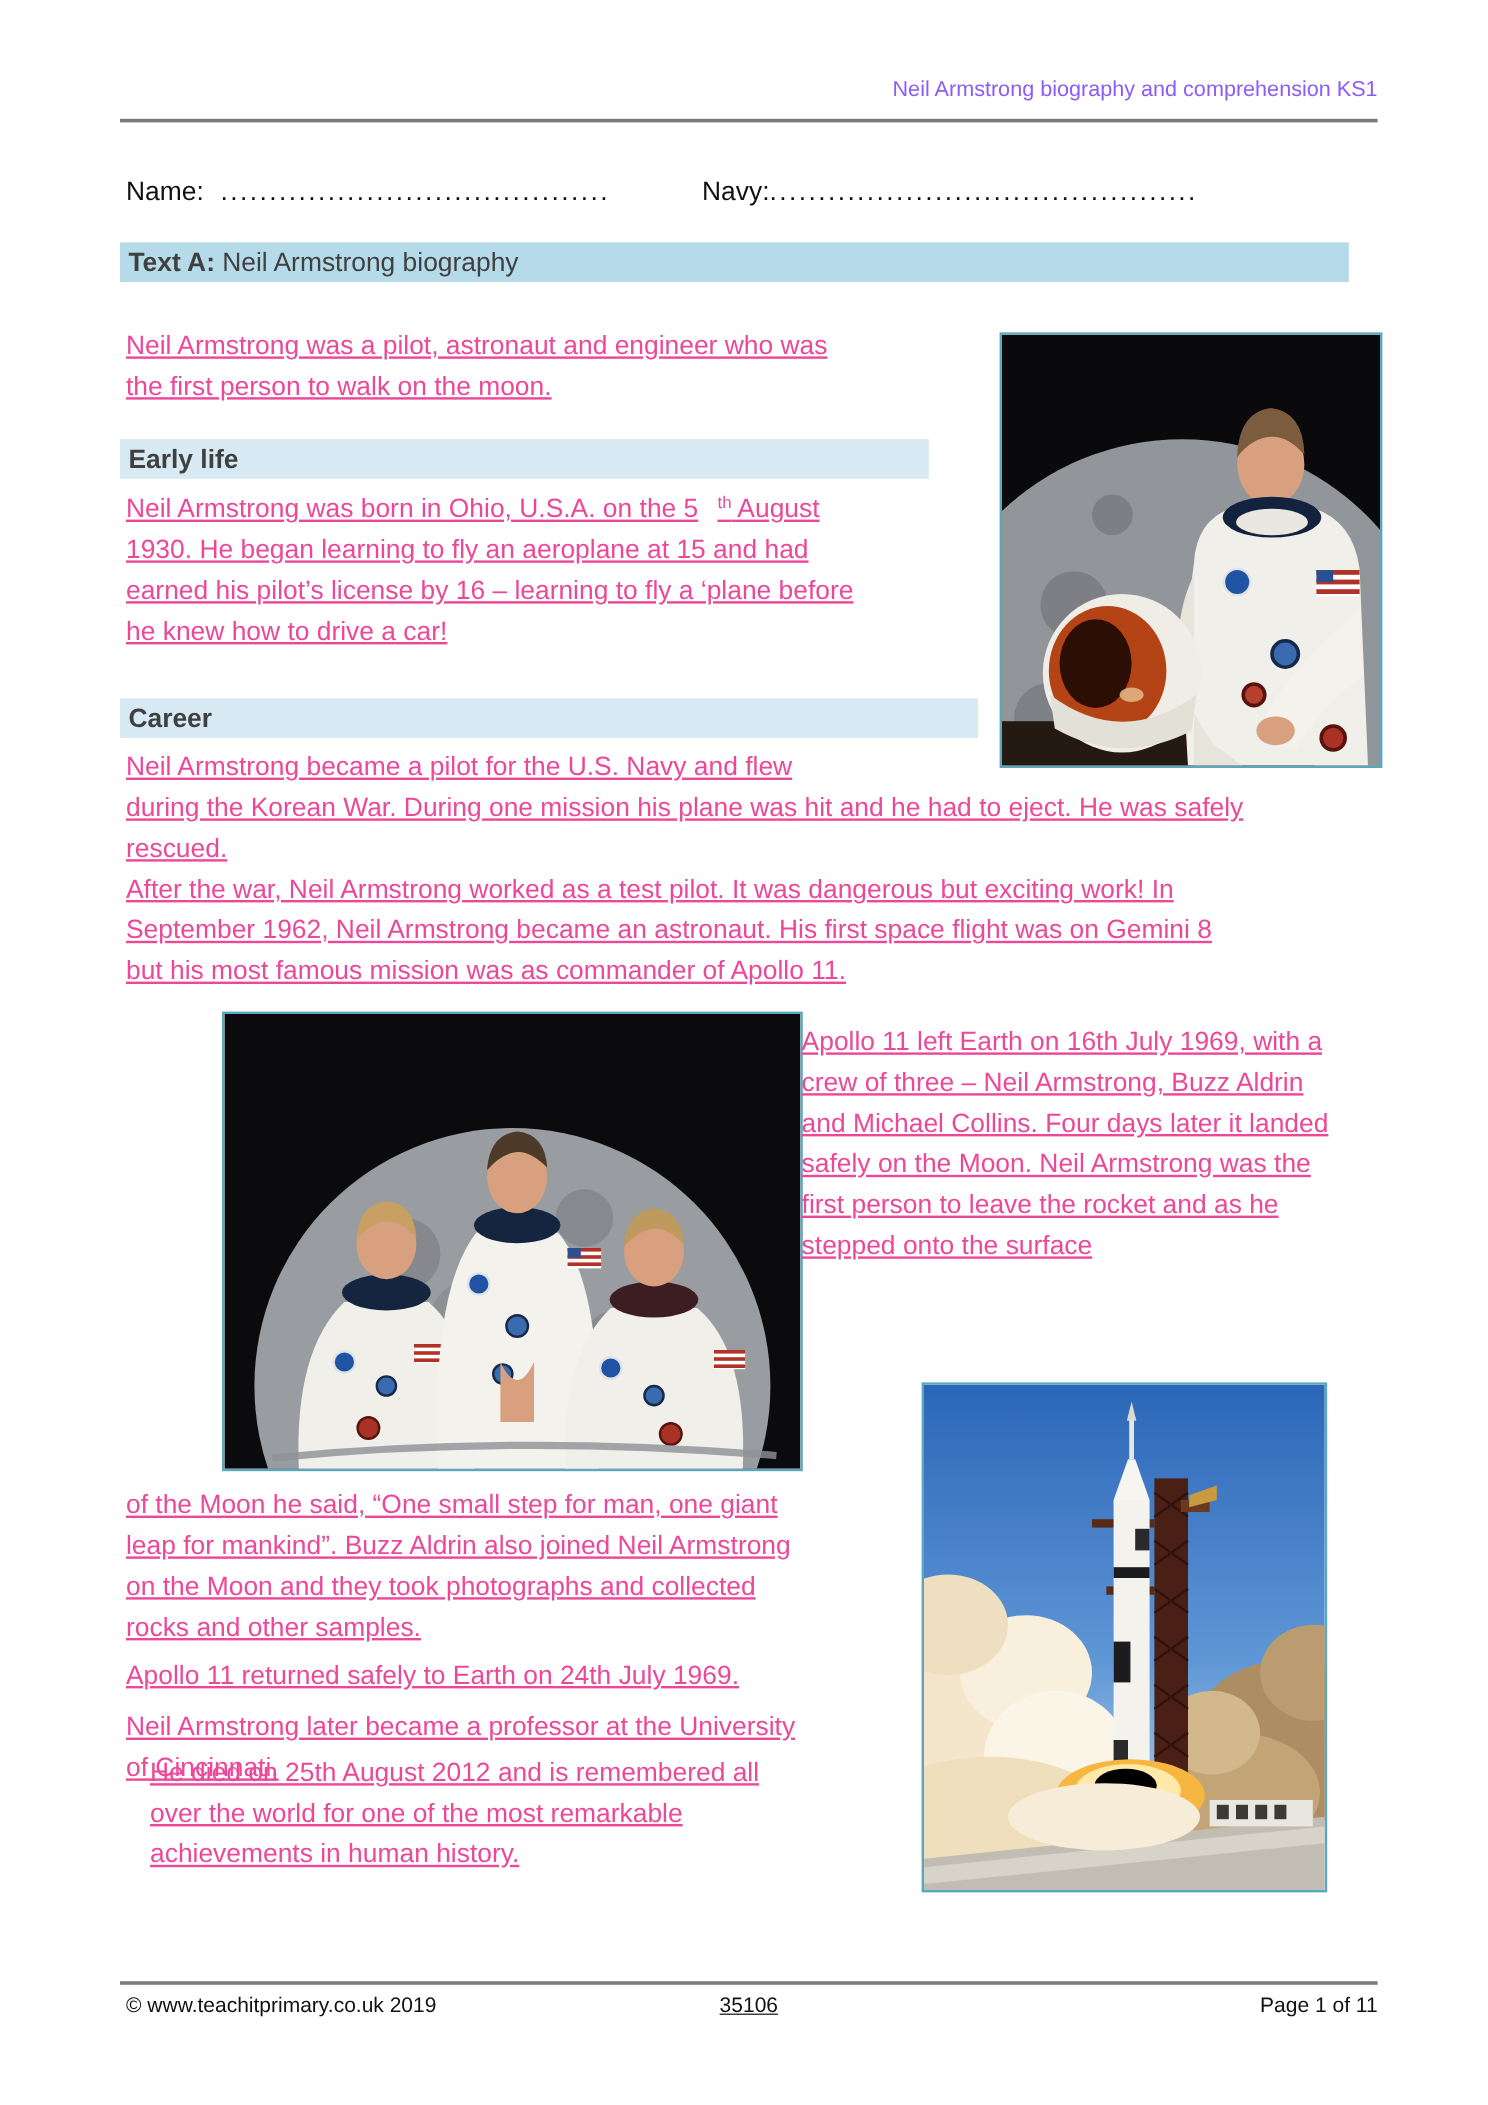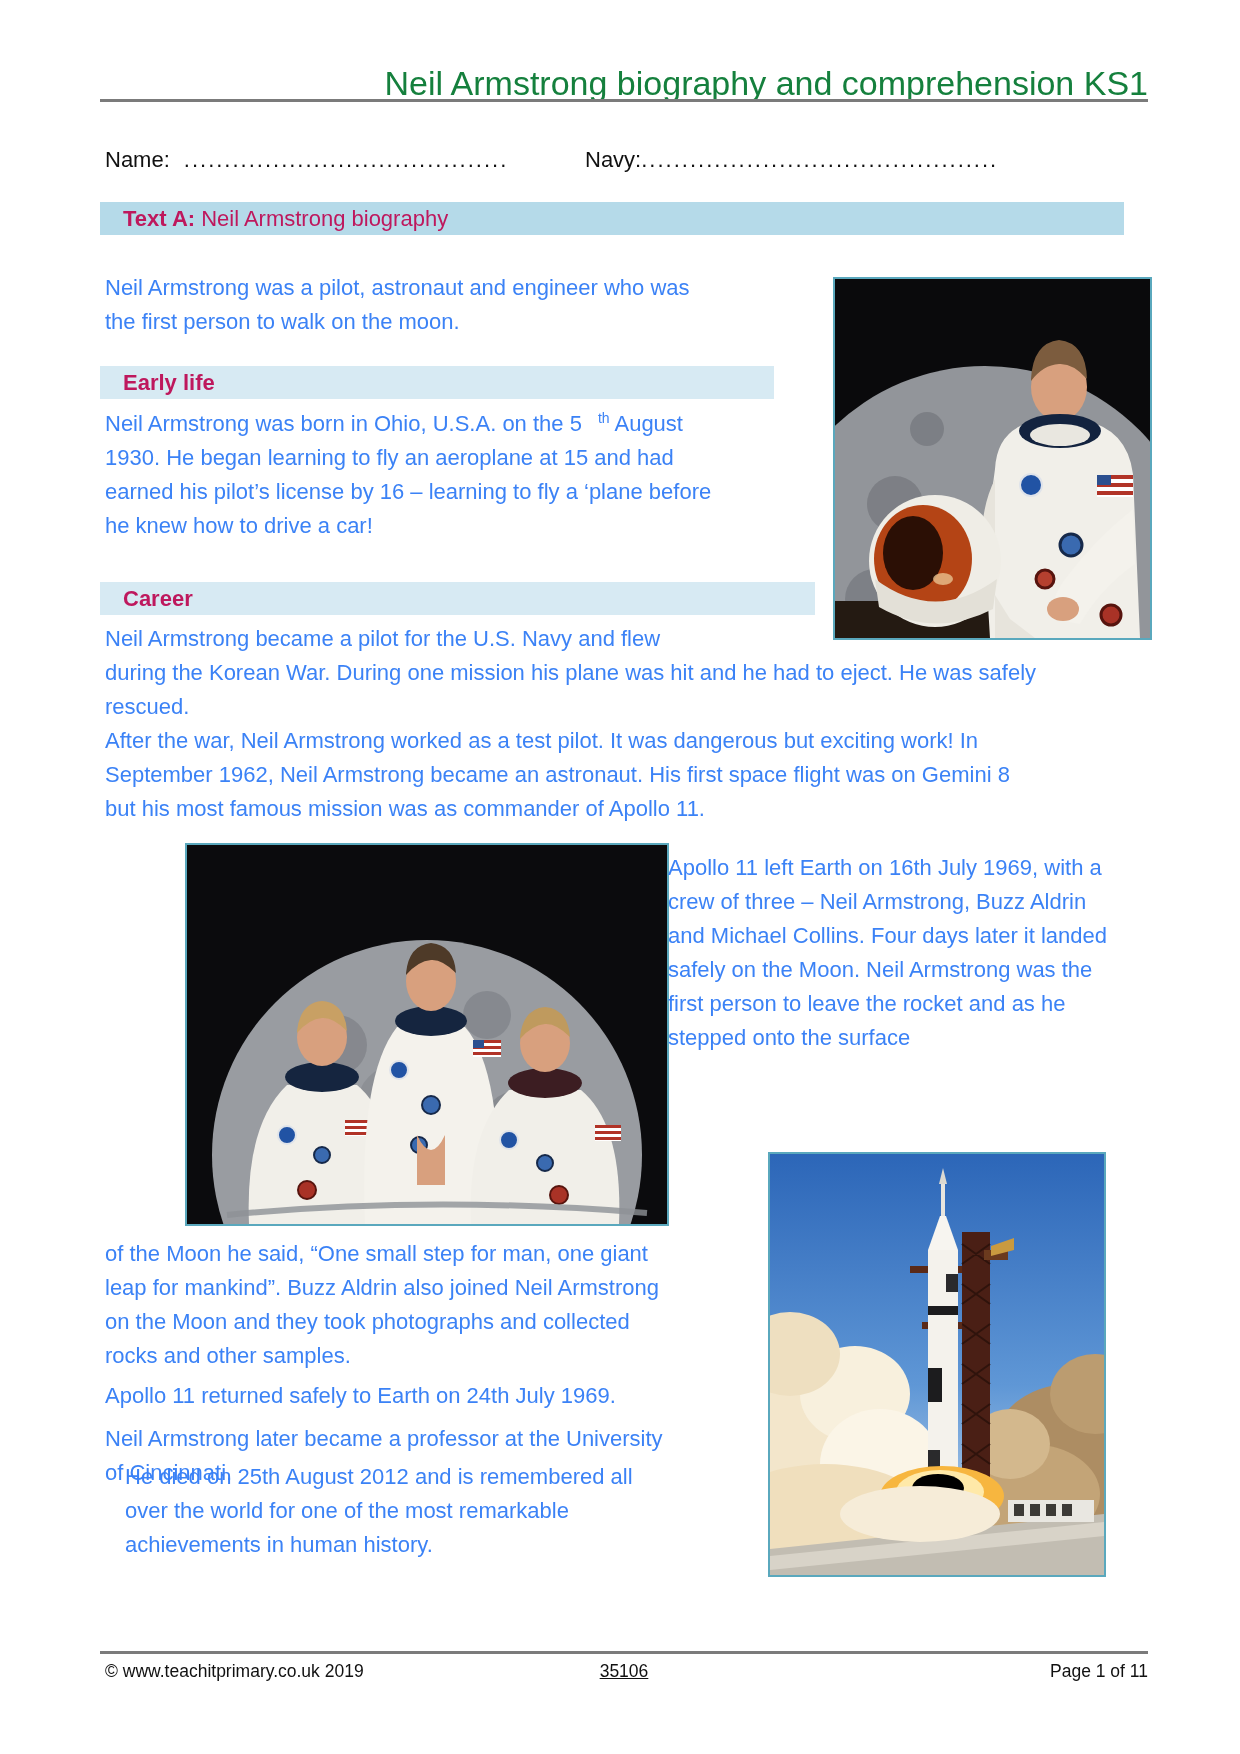--- a/index.html
+++ b/index.html
@@ -3,43 +3,43 @@
 <meta charset="utf-8">
 <style>
   html,body{margin:0;padding:0;background:#ffffff;}
   .page{
     position:relative;width:1240px;height:1754px;background:#ffffff;
     font-family:"Liberation Sans",sans-serif;color:#1a1a1a;overflow:hidden;
   }
   
   .header-title{
     position:absolute;left:0;right:92px;top:64px;text-align:right;
-    font-size:34px;color:#15803d;letter-spacing:0;
+    font-size:18px;color:#8b5cf6;letter-spacing:0;
   }
   .hrule{position:absolute;left:100px;width:1048px;height:3px;background:var(--color-rule_gray,#7b7b7b);}
   .rule-top{top:99px;}
   .rule-bottom{top:1651px;}
   
   .namedate{position:absolute;top:119px;left:105px;width:1045px;font-size:22px;color:#111;}
   .nd-label{display:inline-block;margin-top:28px;}
   .nd-dots{display:inline-block;letter-spacing:2px;color:#111;}
   .date-block{position:absolute;left:480px;top:0;}
   .name-gap{display:inline-block;width:14px;}
   
   .bar{
     position:absolute;left:100px;height:33px;line-height:33px;
-    font-size:22px;font-weight:bold;padding-left:23px;box-sizing:border-box;color:#be185d;
+    font-size:22px;font-weight:bold;padding-left:7px;box-sizing:border-box;color:#404040;
   }
   .bar-texta{top:202px;width:1024px;background:var(--color-bar_dark,#b5dae9);font-weight:normal;}
   .bar-texta b{font-weight:bold;}
   .bar-texta .bar-sub{padding-left:6px;}
   .bar-early{top:366px;width:674px;background:var(--color-bar_light,#d7eaf3);}
   .bar-career{top:582px;width:715px;background:var(--color-bar_light,#d7eaf3);}
   
-  .para{position:absolute;font-size:22px;line-height:34px;color:#3b82f6;}
+  .para{position:absolute;font-size:22px;line-height:34px;color:#ec4899;text-decoration:underline;}
   .p-intro{top:271px;left:105px;width:612px;}
   .p-early{top:407px;left:105px;width:630px;}
   .p-career{top:622px;left:105px;width:935px;}
   .career-spacer{float:right;width:330px;height:16px;}
   .p-apollo{top:851px;left:668px;width:452px;}
   .p-quote{top:1237px;left:105px;width:558px;}
   .p-return{top:1379px;left:105px;width:650px;}
   .p-professor{top:1422px;left:105px;width:572px;}
   .p-died{top:1460px;left:105px;width:545px;margin-left:20px;}
   sup{font-size:14px;line-height:0;margin-left:16px;}

